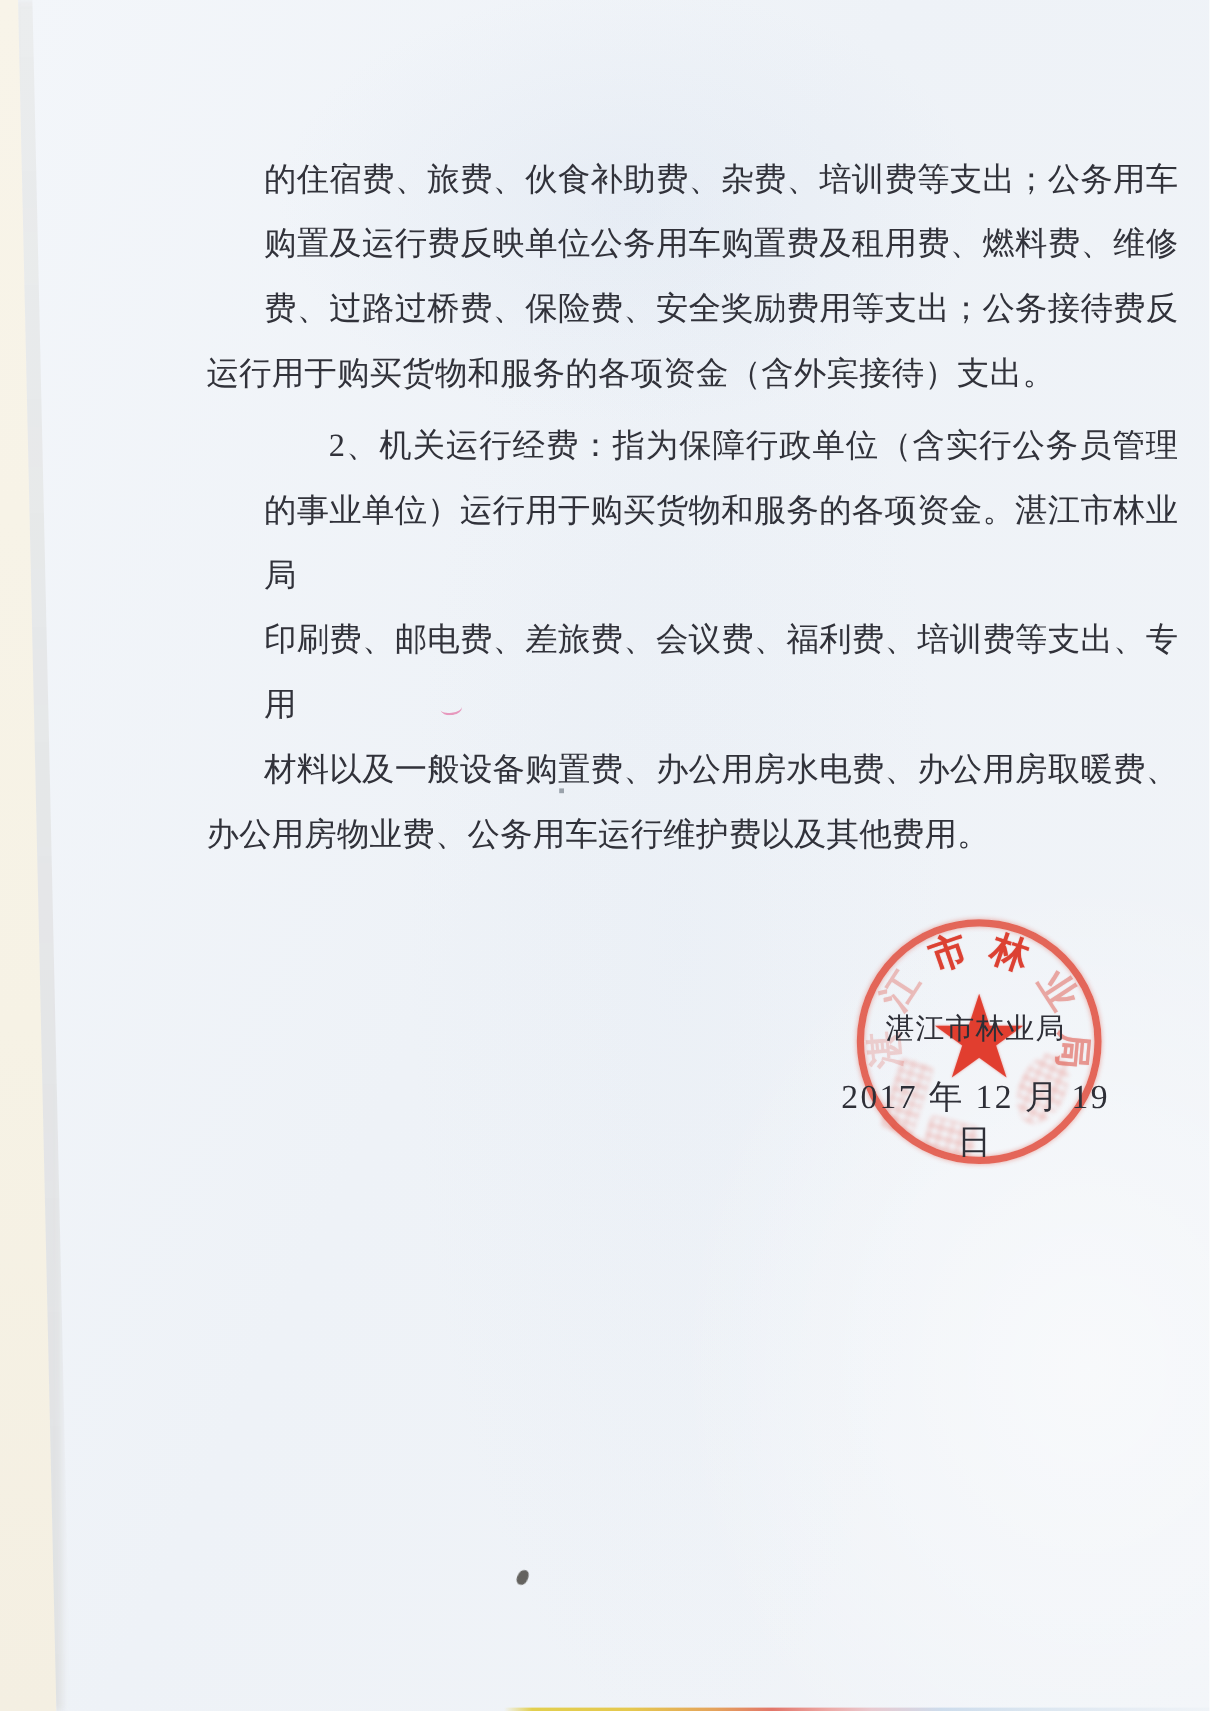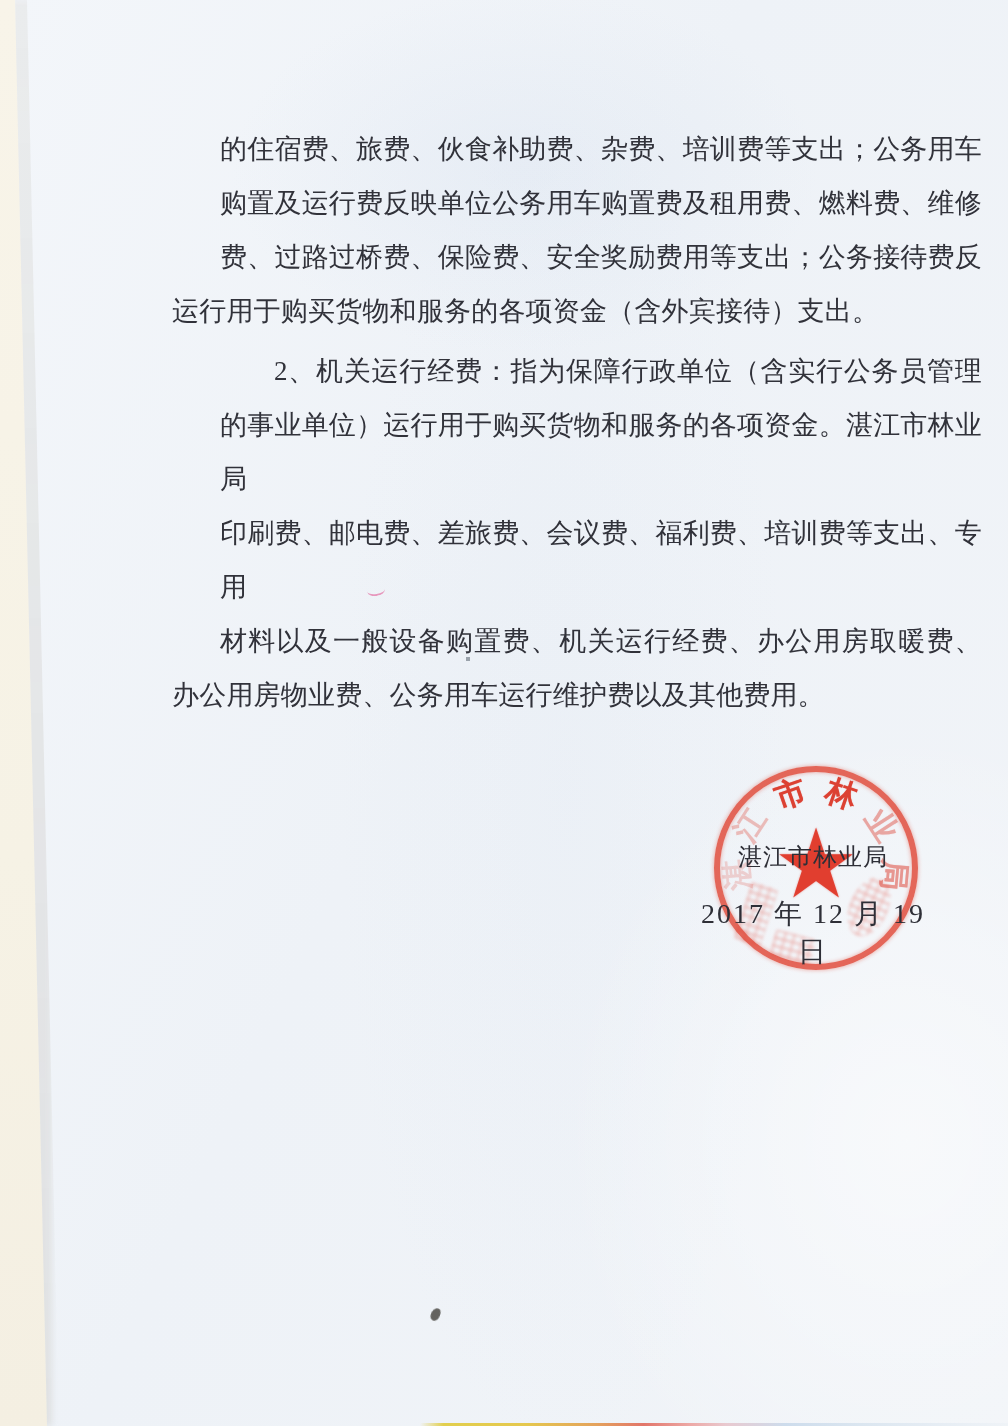--- a/index.html
+++ b/index.html
@@ -109,21 +109,21 @@
     <div class="para1">
       <div class="line j">的住宿费、旅费、伙食补助费、杂费、培训费等支出；公务用车</div>
       <div class="line j">购置及运行费反映单位公务用车购置费及租用费、燃料费、维修</div>
       <div class="line j">费、过路过桥费、保险费、安全奖励费用等支出；公务接待费反</div>
       <div class="line">运行用于购买货物和服务的各项资金（含外宾接待）支出。</div>
     </div>
     <div class="para2">
       <div class="line j">2、机关运行经费：指为保障行政单位（含实行公务员管理</div>
       <div class="line j">的事业单位）运行用于购买货物和服务的各项资金。湛江市林业局</div>
       <div class="line j">印刷费、邮电费、差旅费、会议费、福利费、培训费等支出、专用</div>
-      <div class="line j">材料以及一般设备购置费、机关运行经费、办公用房取暖费、</div>
+      <div class="line j">材料以及一般设备购置费、办公用房水电费、办公用房取暖费、</div>
       <div class="line">办公用房物业费、公务用车运行维护费以及其他费用。</div>
     </div>
   </div>
 
   <div class="seal">
     <div class="seal-ring"></div>
     <div class="seal-star">★</div>
     <div class="seal-arc">
       <span class="ac0">湛</span>
       <span class="ac1">江</span>

